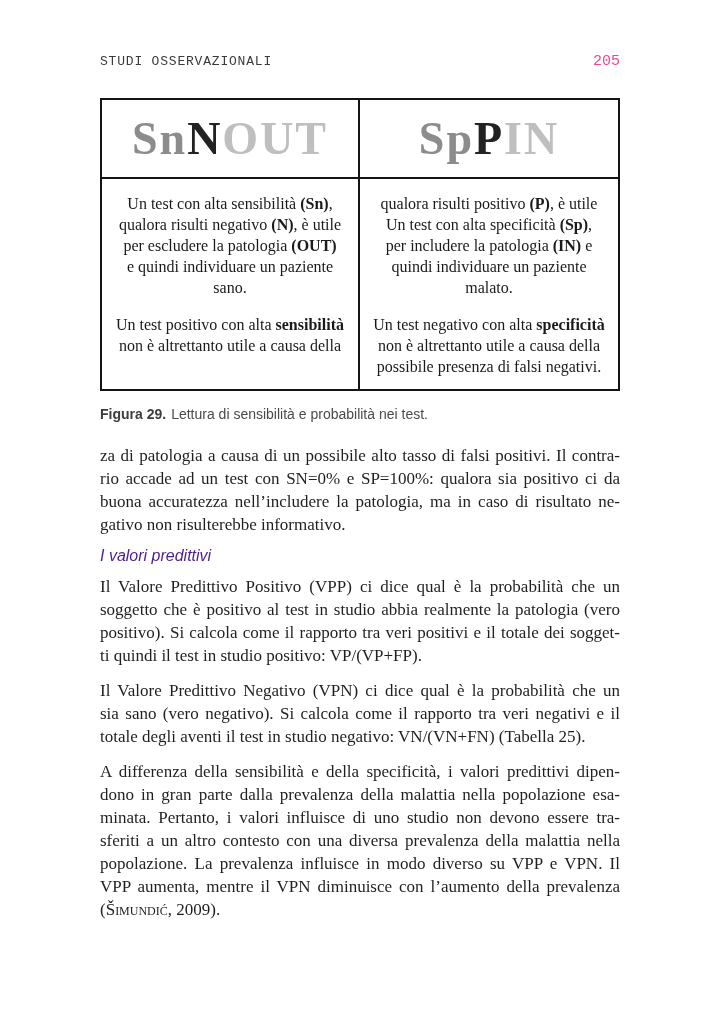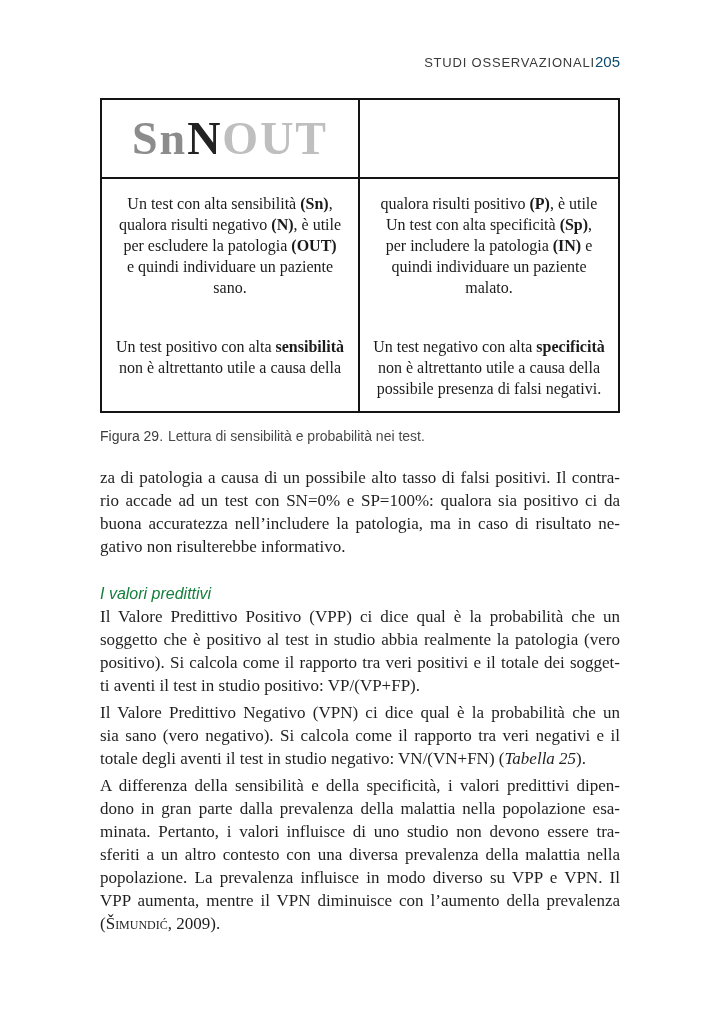--- a/index.html
+++ b/index.html
@@ -11,33 +11,33 @@
     background: #ffffff;
     padding: 53px 105px 0 100px;
     font-family: "Liberation Serif", serif;
     color: #1f1f1f;
     overflow: hidden;
   }
 
   
   .running-header {
     display: flex;
-    justify-content: flex-end;
+    justify-content: space-between;
     align-items: baseline;
-    font-family: Liberation Sans, sans-serif;
+    font-family: Liberation Mono, monospace;
     margin-bottom: 28px;
   }
   .rh-title {
     font-size: 13px;
     letter-spacing: 0.8px;
     color: #3a3a3a;
   }
   .rh-pagenum {
     font-size: 15px;
-    color: #0c4a6e;
+    color: #ec4899;
   }
 
   
   .fig-table {
     border: 2px solid #141414;
     width: 520px;
   }
   .fig-row { display: flex; }
   .fig-row.hdr {
     border-bottom: 2px solid #141414;
@@ -58,91 +58,95 @@
     text-align: center;
     line-height: 1;
   }
   .g-mid   { color: #8c8c8c; }
   .g-dark  { color: #222222; }
   .g-light { color: #bfbfbf; }
 
   .fig-row.bdy .fig-cell {
     padding: 14px 8px 12px;
     justify-content: flex-start;
-    gap: 22px;
   }
   .cellpara {
     font-size: 16px;
     line-height: 21px;
     color: #1a1a1a;
     text-align: center;
   }
   .cellpara + .cellpara { margin-top: 16px; }
 
   
   .fig-caption {
     margin-top: 14px;
     font-family: "Liberation Sans", sans-serif;
     font-size: 14px;
     line-height: 19px;
     color: #4a4a4a;
   }
   .fig-caption .cap-label {
-    font-weight: 400;
+    font-weight: 700;
     color: #3d3d3d;
     margin-right: 5px;
     text-align: center;
   }
 
   
   .body-text {
     margin-top: 20px;
     width: 520px;
     font-size: 17px;
     line-height: 23px;
   }
   .para .line {
     text-align: justify;
     text-align-last: justify;
     text-justify: inter-word;
   }
   .para .line.last { text-align-last: left; }
-  .para + .para { margin-top: 4px; }
+  .para + .para { margin-top: 12px; }
   .section-heading {
-    margin-top: 24px;
+    margin-top: 8px;
     font-family: "Liberation Sans", sans-serif;
     font-style: italic;
     font-size: 16px;
     line-height: 23px;
-    color: #15803d;
-  }
-  .section-heading + .para { margin-top: 0; }
+    color: #4c1d95;
+  }
+  .section-heading + .para { margin-top: 8px; }
 
   
   .b  { font-weight: bold; }
-  .i  { font-style: italic; }
+  .i  { }
   .sc { font-variant: small-caps; }
 </style>
 </head>
 <body>
 
 <div class="page">
 
   <div class="running-header">
     <span class="rh-title">STUDI OSSERVAZIONALI</span>
     <span class="rh-pagenum">205</span>
   </div>
 
   <div class="fig-table">
     <div class="fig-row hdr">
       <div class="fig-cell">
         <div class="mnemonic">
             <div class="line last"><span class="g-mid">Sn</span><span class="g-dark">N</span><span class="g-light">OUT</span></div>
           </div>
       </div>
+      <div class="fig-cell">
+        <div class="mnemonic">
+            <div class="line last"><span class="g-mid">Sp</span><span class="g-dark">P</span><span class="g-light">IN</span></div>
+          </div>
+      </div>
     </div>
     <div class="fig-row bdy">
       <div class="fig-cell">
         <div class="cellpara">
             <div class="line"><span>Un test con alta sensibilità </span><span class="b">(Sn)</span><span>,</span></div>
             <div class="line"><span>qualora risulti negativo </span><span class="b">(N)</span><span>, è utile</span></div>
             <div class="line"><span>per escludere la patologia </span><span class="b">(OUT)</span></div>
             <div class="line last"><span>e quindi individuare un paziente sano.</span></div>
           </div>
         <div class="cellpara">
@@ -175,21 +179,21 @@
         <div class="line"><span>za di patologia a causa di un possibile alto tasso di falsi positivi. Il contra-</span></div>
         <div class="line"><span>rio accade ad un test con SN=0% e SP=100%: qualora sia positivo ci da</span></div>
         <div class="line"><span>buona accuratezza nell’includere la patologia, ma in caso di risultato ne-</span></div>
         <div class="line last"><span>gativo non risulterebbe informativo.</span></div>
       </div>
     <div class="section-heading">I valori predittivi</div>
     <div class="para">
         <div class="line"><span>Il Valore Predittivo Positivo (VPP) ci dice qual è la probabilità che un</span></div>
         <div class="line"><span>soggetto che è positivo al test in studio abbia realmente la patologia (vero</span></div>
         <div class="line"><span>positivo). Si calcola come il rapporto tra veri positivi e il totale dei sogget-</span></div>
-        <div class="line last"><span>ti aventi il test in studio positivo: VP/(VP+FP).</span></div>
+        <div class="line last"><span>ti quindi il test in studio positivo: VP/(VP+FP).</span></div>
       </div>
     <div class="para">
         <div class="line"><span>Il Valore Predittivo Negativo (VPN) ci dice qual è la probabilità che un</span></div>
         <div class="line"><span>sia sano (vero negativo). Si calcola come il rapporto tra veri negativi e il</span></div>
         <div class="line last"><span>totale degli aventi il test in studio negativo: VN/(VN+FN) (</span><span class="i">Tabella 25</span><span>).</span></div>
       </div>
     <div class="para">
         <div class="line"><span>A differenza della sensibilità e della specificità, i valori predittivi dipen-</span></div>
         <div class="line"><span>dono in gran parte dalla prevalenza della malattia nella popolazione esa-</span></div>
         <div class="line"><span>minata. Pertanto, i valori influisce di uno studio non devono essere tra-</span></div>

